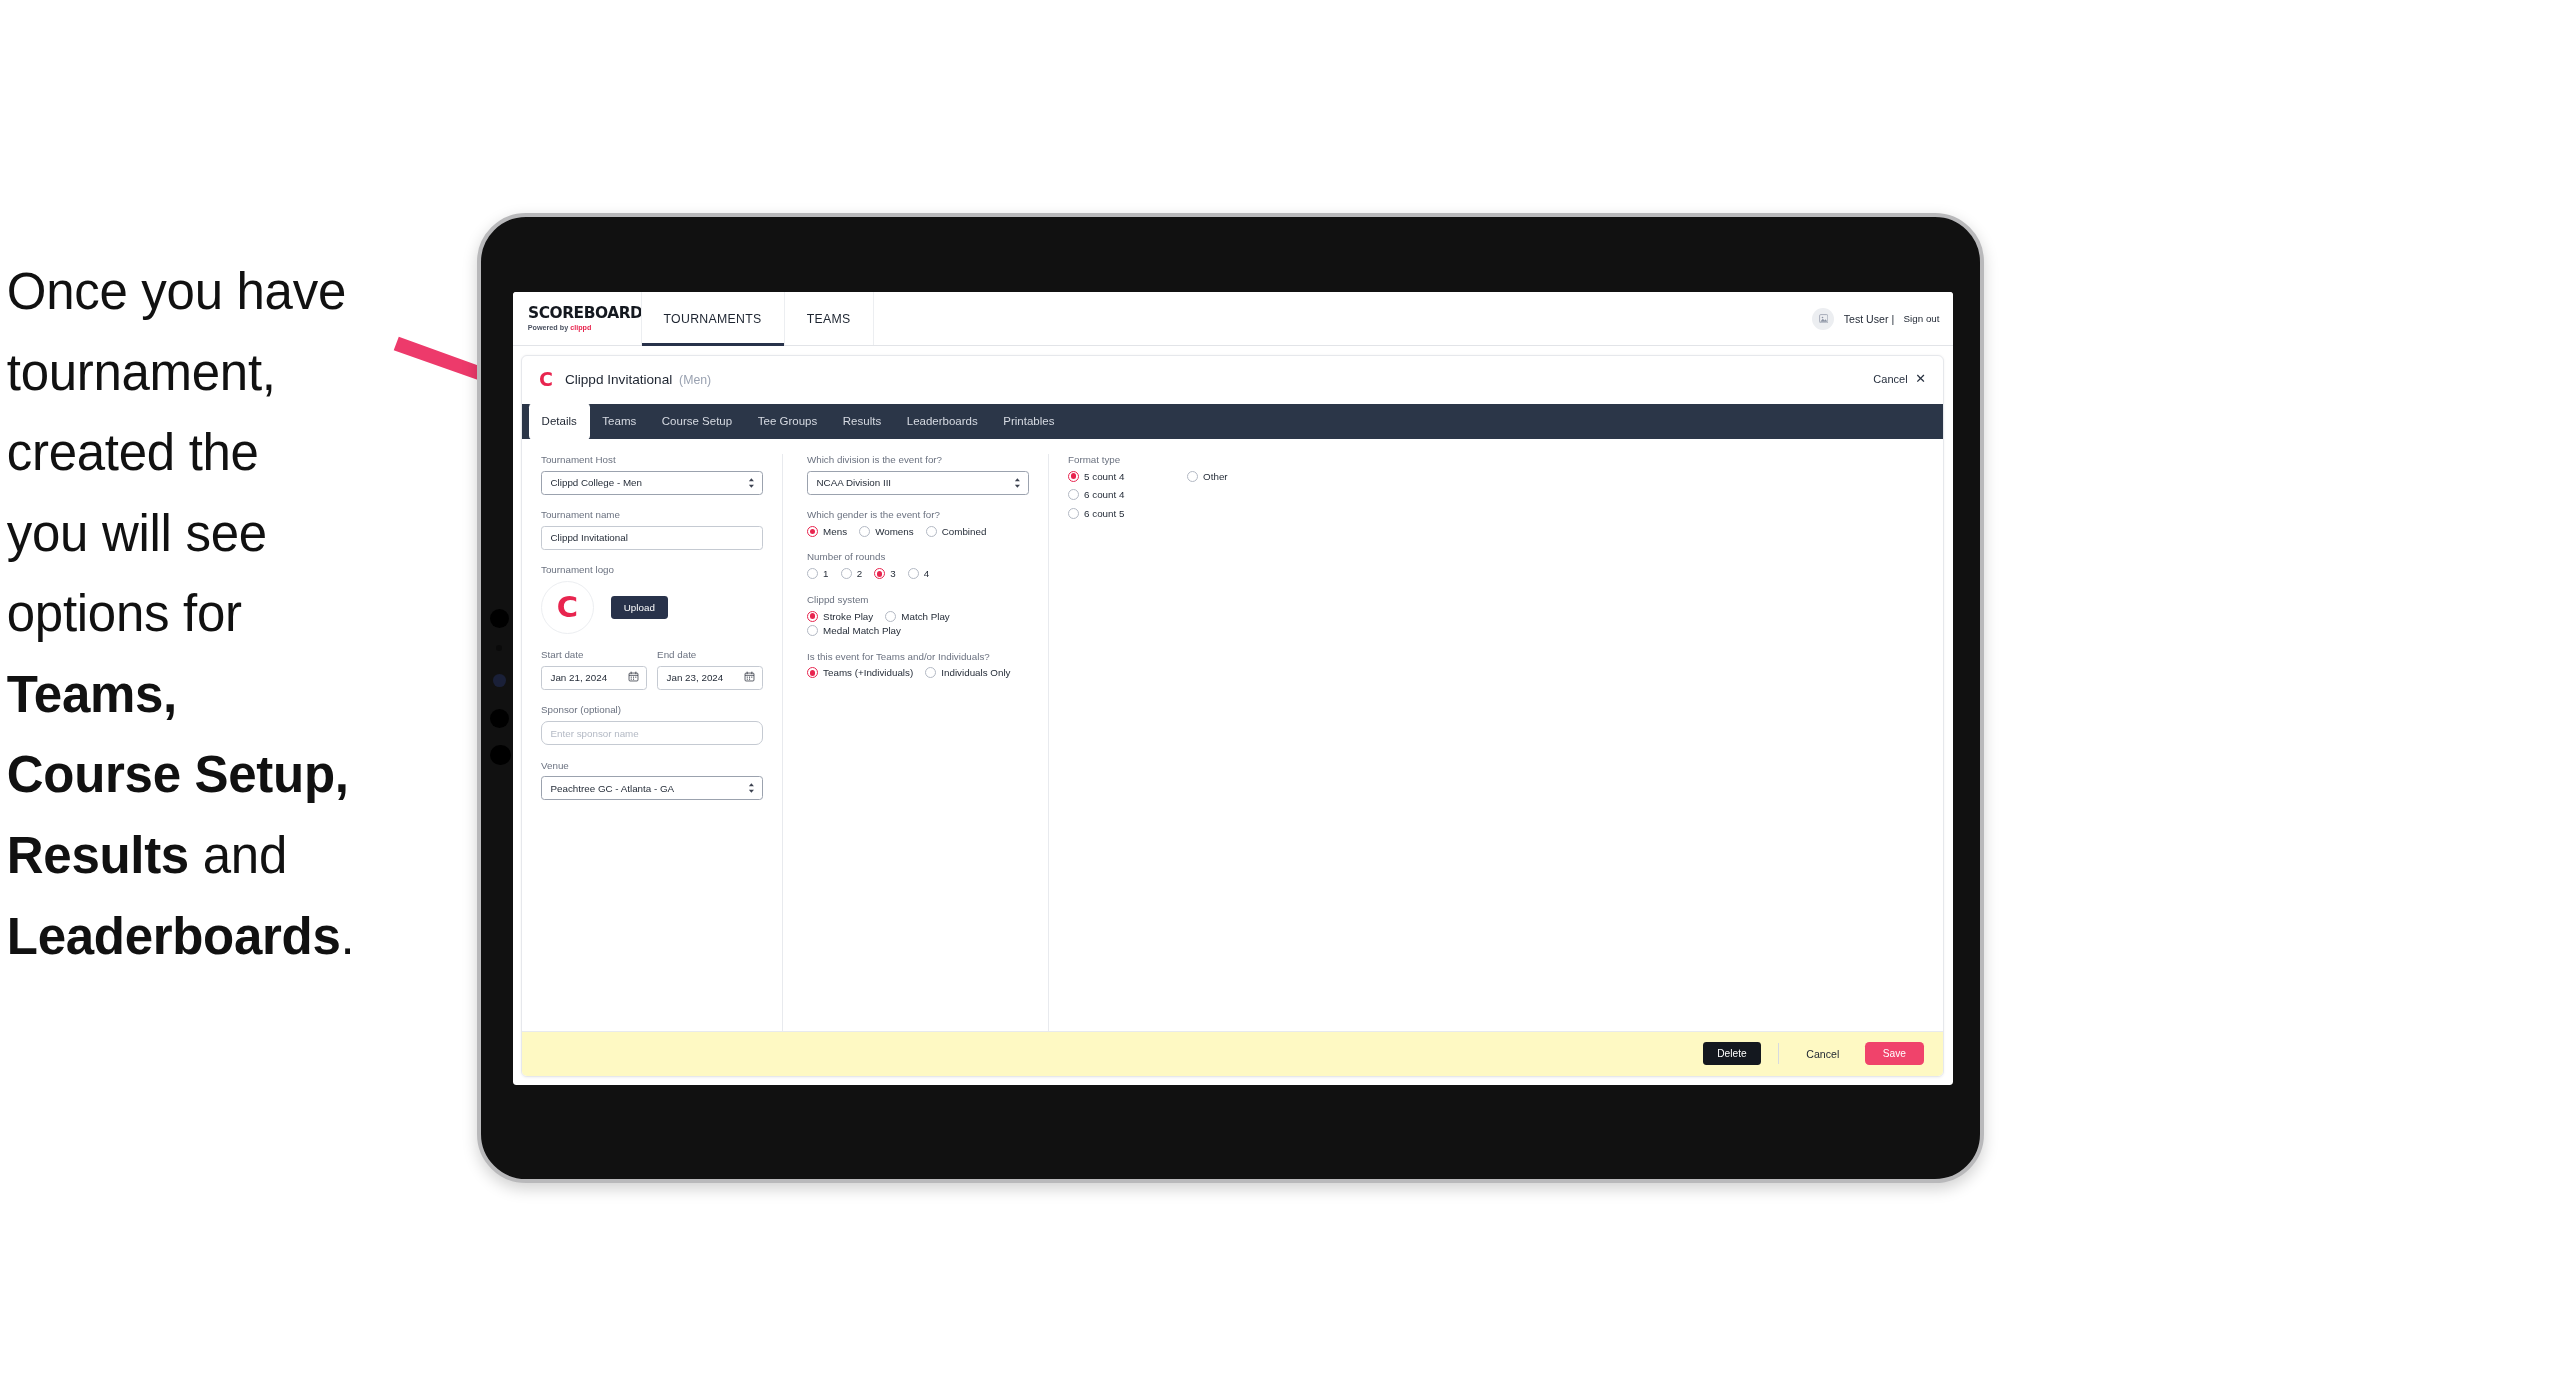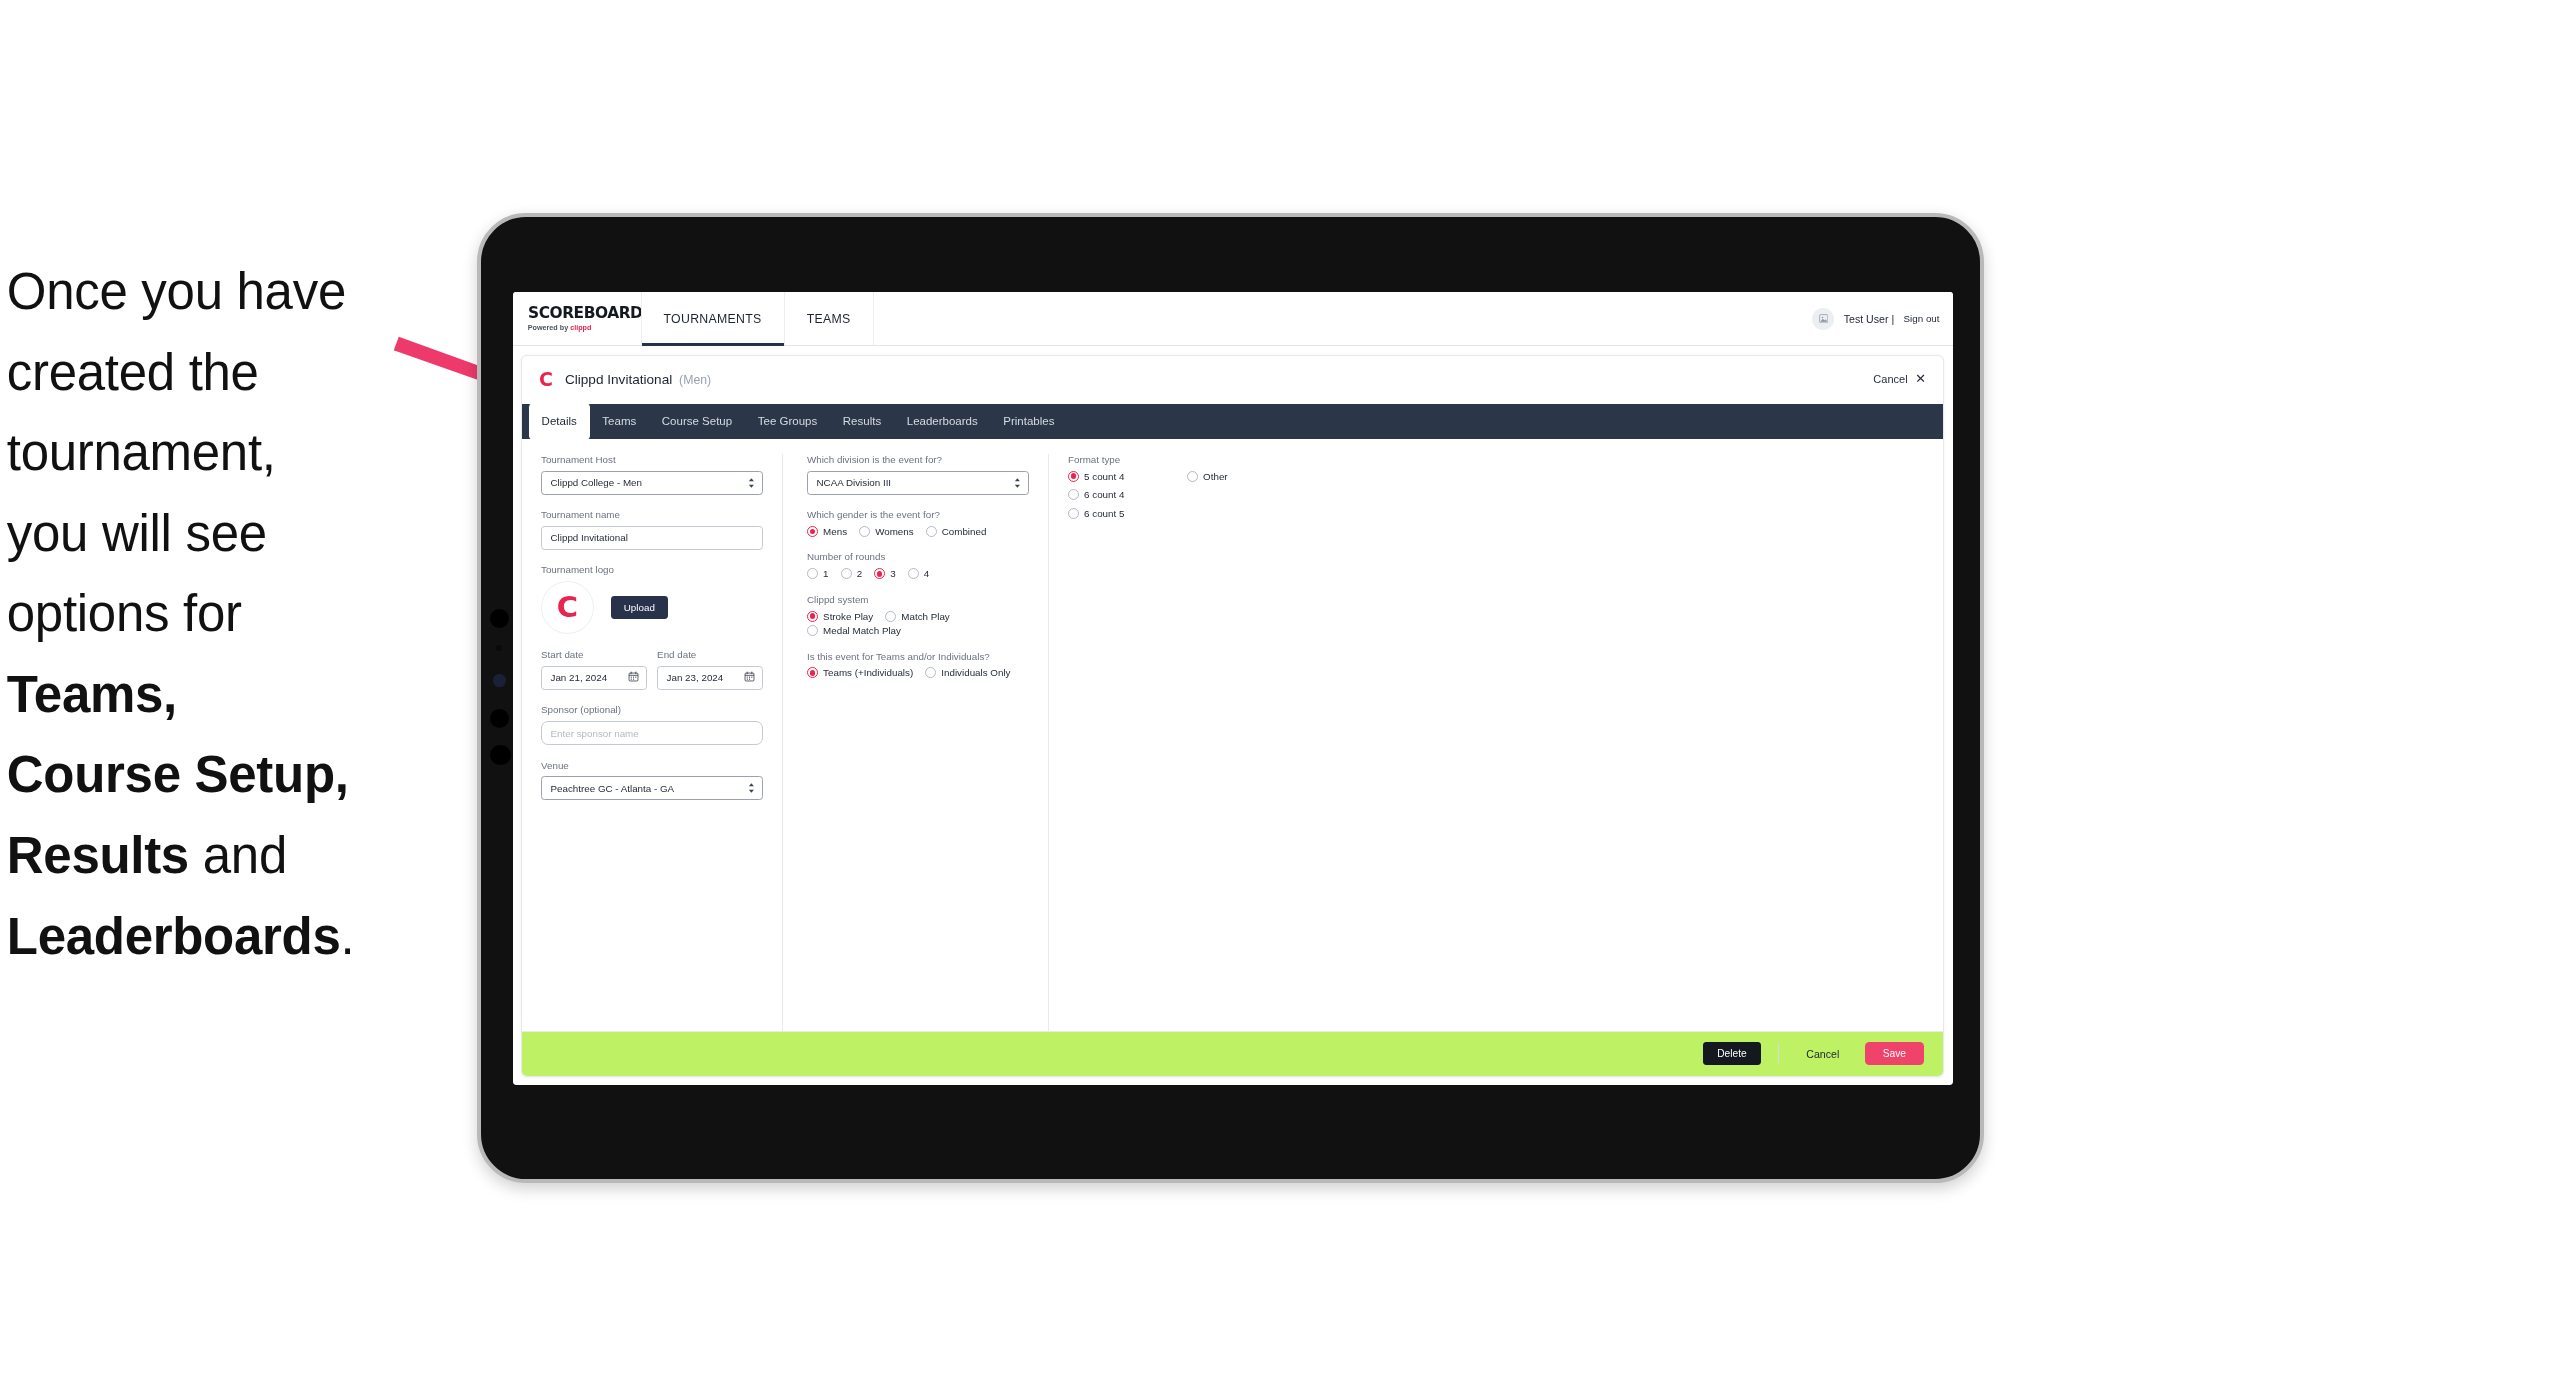--- a/index.html
+++ b/index.html
@@ -371,21 +371,21 @@
   
   .form-footer {
     height: 44px;
     border-top: 0.9px solid #e8eaee;
     display: flex;
     align-items: center;
     justify-content: flex-end;
     padding: 0 19px;
     gap: 0;
     flex: none;
-    background: #bef264;
+    background: #fef9c3;
   }
   .btn-delete {
     background: #14181f;
     color: #ffffff;
     font-size: 10.2px;
     border-radius: 3.4px;
     padding: 6px 14.5px;
     cursor: pointer;
     border: none;
     font-family: inherit;
@@ -414,22 +414,22 @@
     border: none;
     margin-left: 15.3px;
     font-family: inherit;
   }
 </style>
 </head>
 <body>
 
 <div id="annotation">
   <div>Once you have</div>
+  <div>tournament,</div>
   <div>created the</div>
-  <div>tournament,</div>
   <div>you will see</div>
   <div>options for</div>
   <div><span class="bold">Teams</span><span class="bold">,</span></div>
   <div><span class="bold">Course Setup</span><span class="bold">,</span></div>
   <div><span class="bold">Results</span><span> and</span></div>
   <div><span class="bold">Leaderboards</span><span>.</span></div>
 </div>
 
 <svg id="arrow-annotation" viewBox="0 0 360 170">
   <path d="M 22 26 L 290 120 L 272 146 L 340 133 L 300 80 L 288 104 L 28 10 Z" fill="#ed3a6b"></path>

